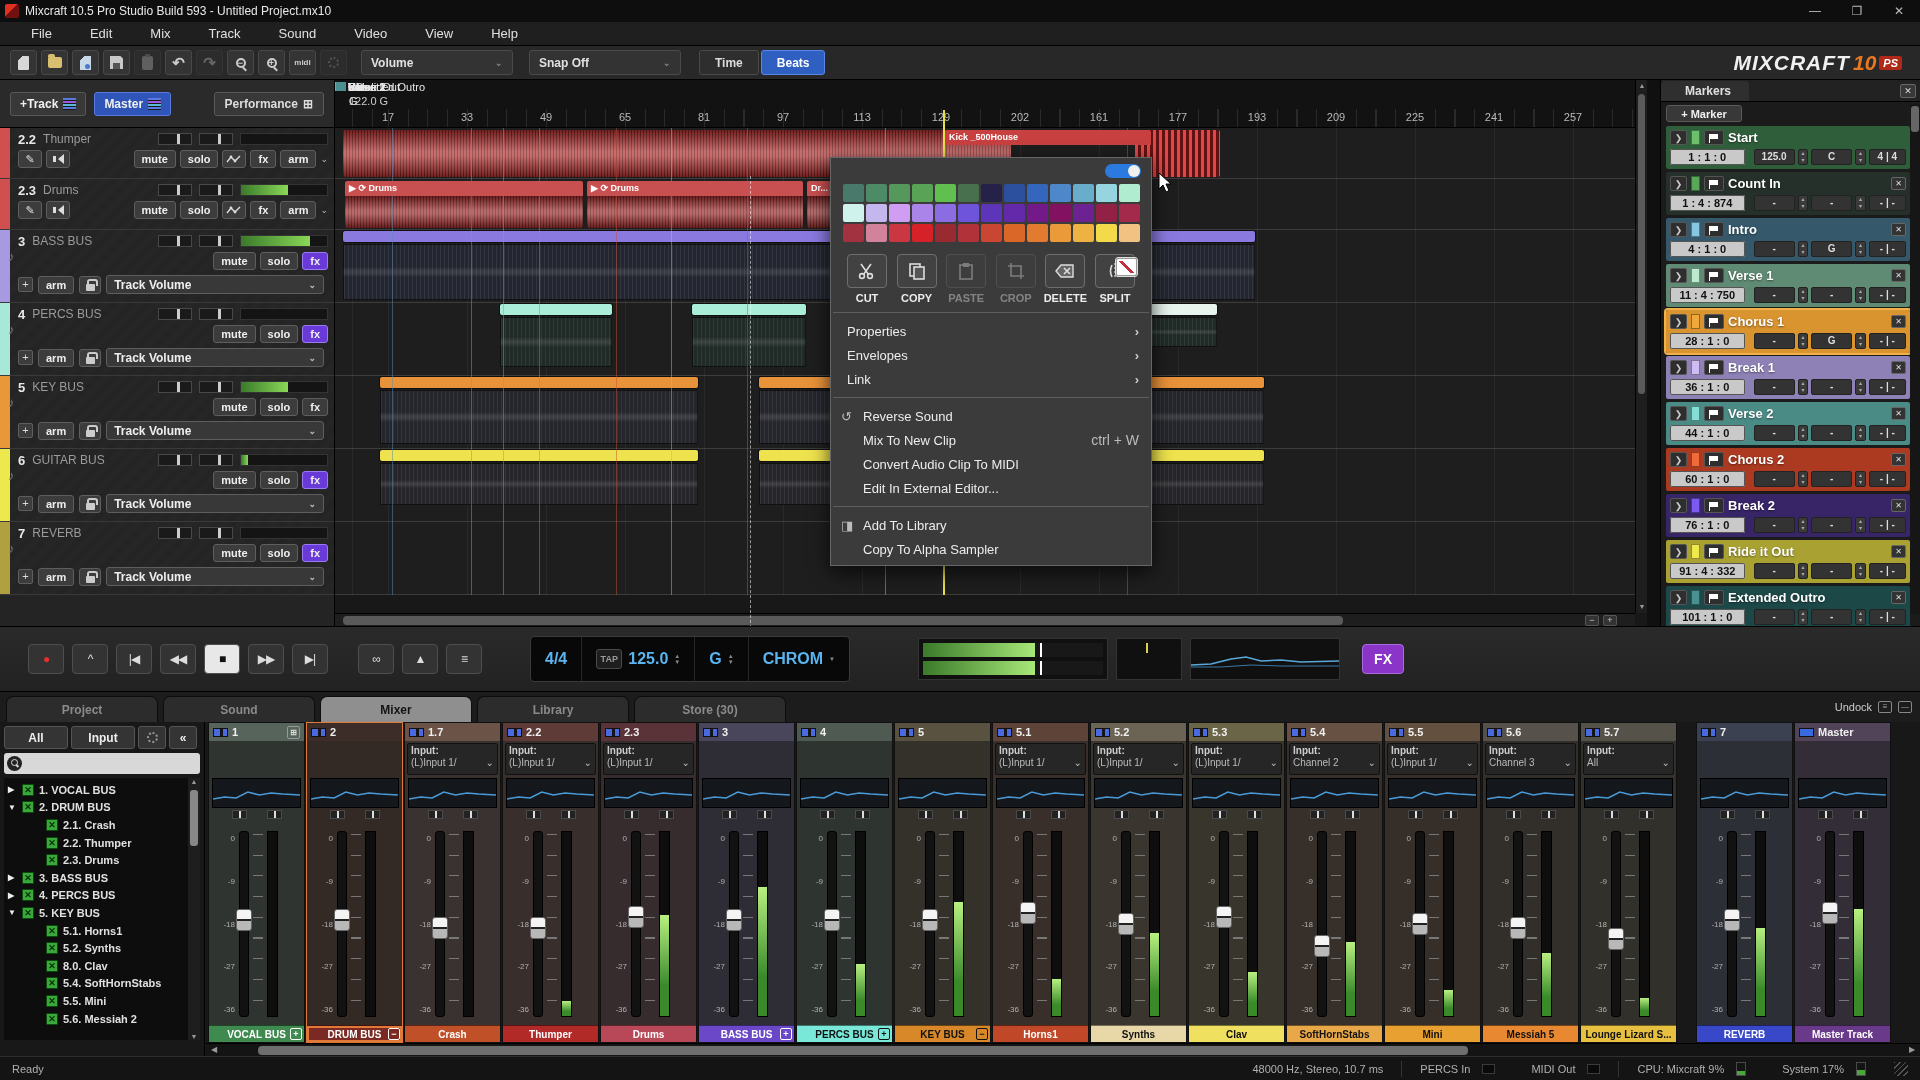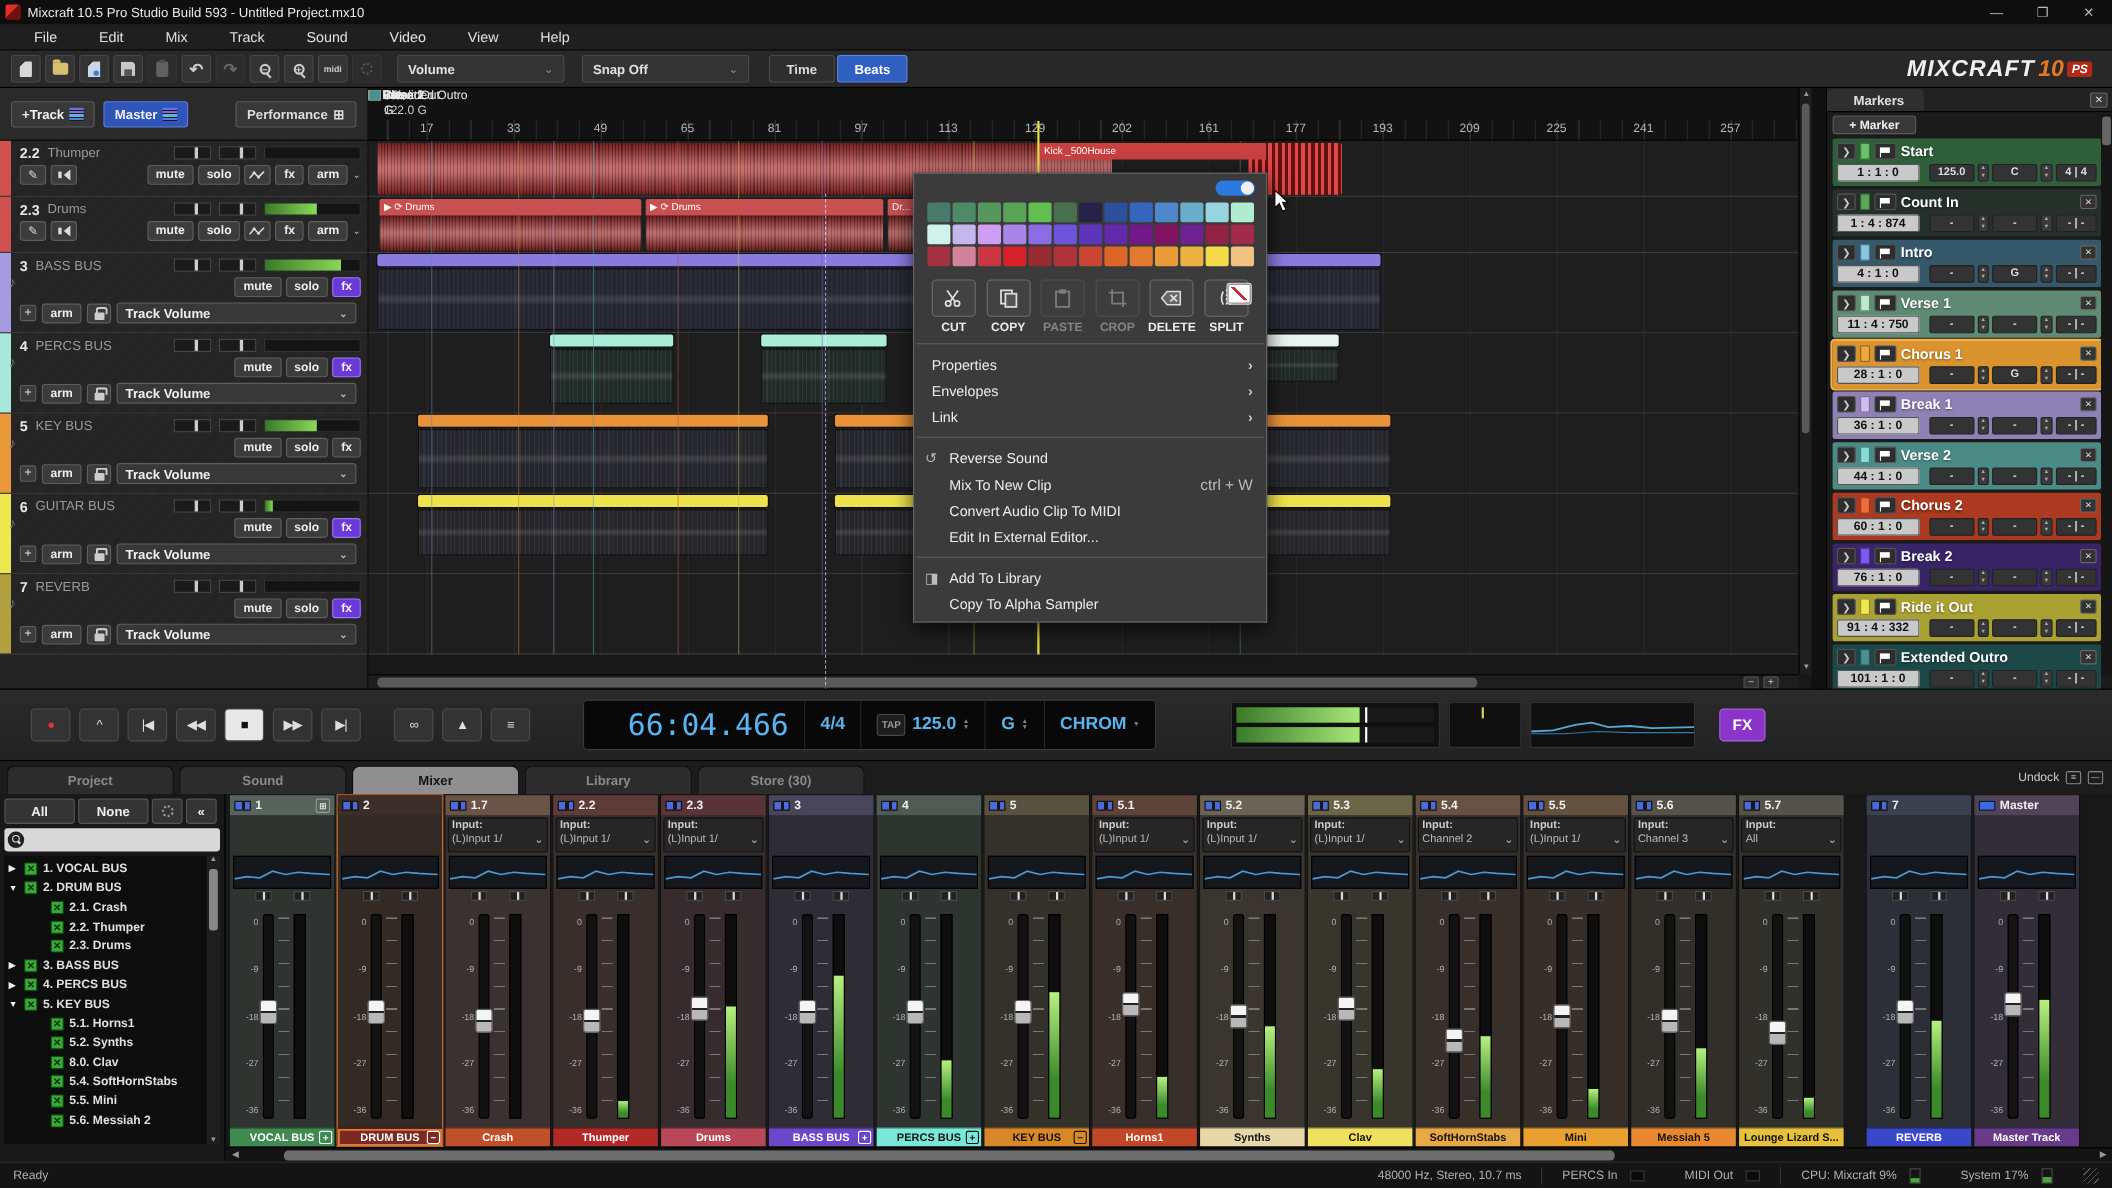--- a/index.html
+++ b/index.html
@@ -97,21 +97,21 @@
 .rsub{position:absolute;top:13px;left:14px;font-size:11px;color:#ccc}
 .rnum{position:absolute;top:31px;left:calc(var(--x)*1px);transform:translateX(-50%);font-size:11px;color:#b8b8b8}
 #lanes{position:absolute;left:0;top:48px;right:12px;height:467px}
 #lanes::before{content:"";position:absolute;inset:0;background:repeating-linear-gradient(90deg,rgba(255,255,255,.05) 0 1px,transparent 1px 79px);background-position:53px 0;z-index:1}
 .lane{border-bottom:1px solid #3c3c3c;background:#1e1e1e}
 .lane[data-kind="sub"]{height:51px}
 .lane[data-kind="bus"]{height:73px}
 #clipslayer{position:absolute;inset:0;z-index:2}
 .clip{position:absolute;left:calc(var(--x)*1px);top:calc(var(--y)*1px);width:calc(var(--w)*1px);height:calc(var(--h)*1px)}
 .clip[data-kind="bar"]{background:var(--c);border-radius:2px;box-shadow:0 0 0 1px rgba(0,0,0,.5)}
-.clip[data-kind="header"]{background:var(--c);border-radius:2px 2px 0 0;font-size:9px;font-weight:normal;color:#fff;padding:2px 4px;white-space:nowrap;overflow:hidden;z-index:3}
+.clip[data-kind="header"]{background:var(--c);border-radius:2px 2px 0 0;font-size:9px;font-weight:bold;color:#fff;padding:2px 4px;white-space:nowrap;overflow:hidden;z-index:3}
 .clip[data-kind="wave"]{background:var(--c);border-radius:0 0 2px 2px;background-image:linear-gradient(rgba(0,0,0,.35),rgba(255,255,255,.28) 45% 55%,rgba(0,0,0,.35)),repeating-linear-gradient(90deg,rgba(60,0,0,.55) 0 1px,transparent 1px 3px)}
 .clip[data-kind="striped"]{background:repeating-linear-gradient(90deg,#e04848 0 3px,#601212 3px 6px);border-radius:2px}
 .clip[data-kind="body"]{background:var(--c);border:1px solid rgba(0,0,0,.6);background-image:linear-gradient(transparent 40%,rgba(255,255,255,.10) 48% 52%,transparent 60%),repeating-linear-gradient(90deg,rgba(255,255,255,.07) 0 1px,transparent 1px 4px)}
 .vline{position:absolute;top:0;bottom:0;left:calc(var(--x)*1px);width:1px;background:var(--c);opacity:.5;z-index:2}
 #playhead{position:absolute;left:608px;top:30px;height:485px;width:2px;background:#e8e04a;z-index:6}
 #editline{position:absolute;left:415px;top:48px;height:467px;border-left:1px dashed rgba(255,255,255,.55);z-index:5}
 #arr-sbv{position:absolute;right:0;top:0;width:12px;height:533px;background:#1e1e1e;border-left:1px solid #000}
 #arr-sbv .hdl{margin:14px 2px;height:300px;background:#5a5a5a;border-radius:4px}
 .sb-arrow{position:absolute;left:0;width:12px;height:12px;font-size:7px;color:#999;text-align:center;line-height:12px}
 #arr-sbh{position:absolute;left:0;bottom:0;height:13px;right:12px;background:#1e1e1e;border-top:1px solid #000}
@@ -1108,21 +1108,20 @@
       <div class="tpb">|◀</div>
       <div class="tpb">◀◀</div>
       <div class="tpb" data-active="true">■</div>
       <div class="tpb">▶▶</div>
       <div class="tpb">▶|</div>
       <div class="tpb" data-sp="true">∞</div>
       <div class="tpb">▲</div>
       <div class="tpb">≡</div>
     </div>
   <div id="lcd">
-    <div class="lcd-seg" id="lcd-time">66:04.466</div>
     <div class="lcd-seg">
         <span class="lcd-val">4/4</span>
       </div>
     <div class="lcd-seg">
       <span id="tap">TAP</span>
       <span class="lcd-val">125.0</span>
       <span class="spin2">▲<br>▼</span>
     </div>
     <div class="lcd-seg">
       <span class="lcd-val">G</span>
@@ -1164,21 +1163,21 @@
     <span>Undock</span>
     <span class="ub">≡</span>
     <span class="ub">—</span>
   </div>
 </div>
 
 <div id="mixer">
   <div id="leftpanel">
     <div id="lp-btns">
       <div class="lpb w">All</div>
-      <div class="lpb w">None</div>
+      <div class="lpb w">Input</div>
       <div class="lpb s">
           <span class="ic-gear"></span>
         </div>
       <div class="lpb s">«</div>
     </div>
     <div id="lp-search">
       <span class="mag"></span>
     </div>
     <div id="tree">
       <div>

